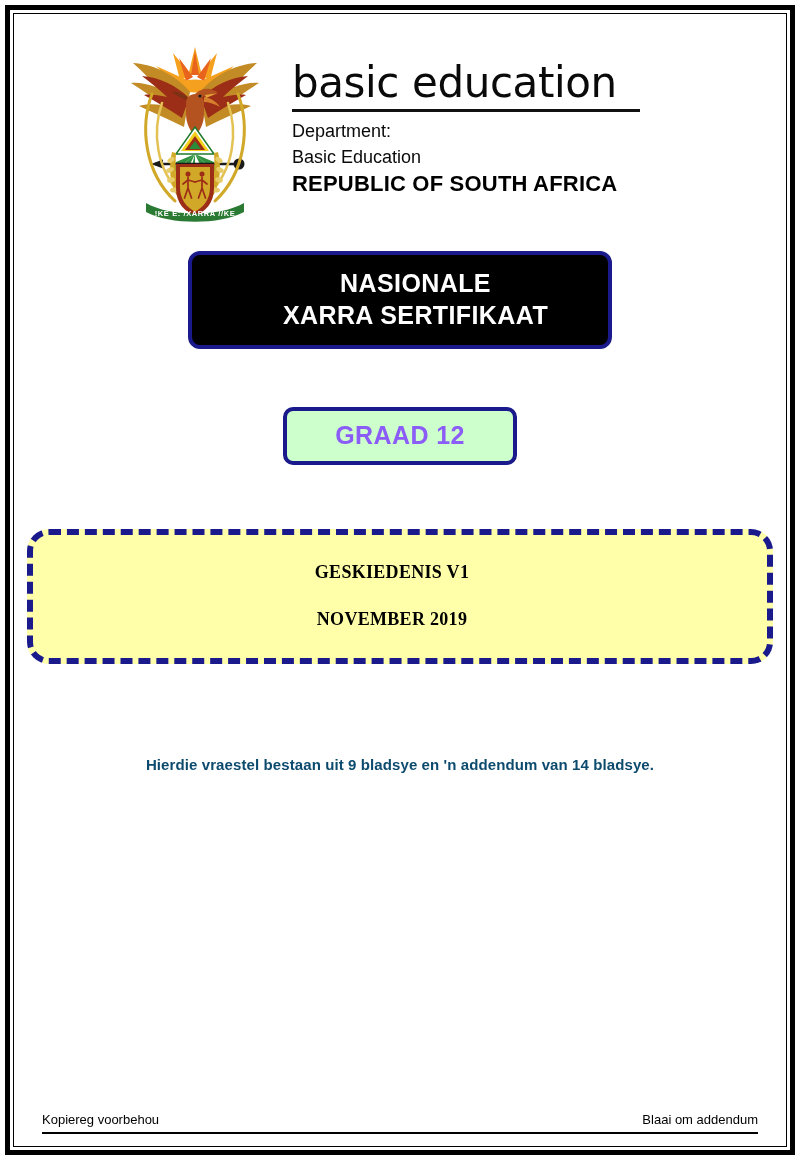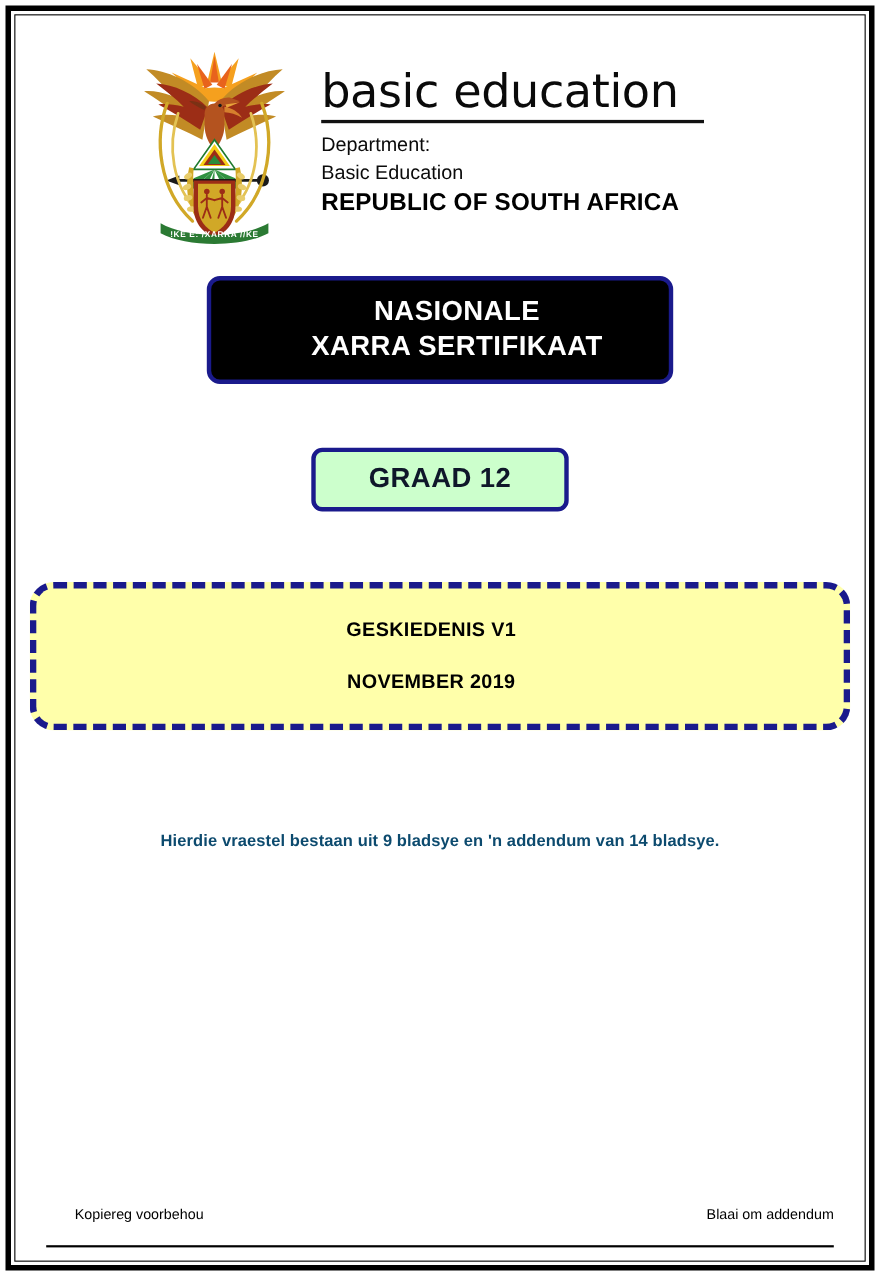--- a/index.html
+++ b/index.html
@@ -103,36 +103,37 @@
   
   .grade-box {
     display: inline-block;
     margin-top: 58px;
     background: #ccffcc;
     border: 4px solid #1a1a8c;
     border-radius: 10px;
     padding: 9px 48px 11px 48px;
   }
   .grade-text {
-    color: #0f172a;
+    color: #8b5cf6;
     font-size: 25px;
     line-height: 30px;
     font-weight: bold;
     letter-spacing: 0.4px;
   }
 
   
   .subject-box {
     position: relative;
     margin: 64px 7px 0 7px;
     background: #ffffaa;
     border: 6px dashed #1a1a8c;
     border-radius: 22px;
     padding: 26px 26px 28px 10px;
     text-align: center;
+    font-family: Liberation Serif, serif;
   }
   .subject-line {
     color: #000000;
     font-size: 18px;
     line-height: 22px;
     font-weight: bold;
     letter-spacing: 0.3px;
   }
   .subject-gap { height: 25px; }
 
@@ -165,22 +166,21 @@
     left: 22px;
     right: 22px;
     bottom: 6px;
   }
   .footer-row {
     display: flex;
     justify-content: space-between;
     align-items: baseline;
     font-size: 13px;
     color: #000000;
-    padding-bottom: 21px;
-    margin-left: 26px;
+    padding-bottom: 5px;
   }
   .footer-rule {
     height: 2px;
     background: #000000;
     width: 100%;
   }
 </style>
 </head>
 <body>
 

